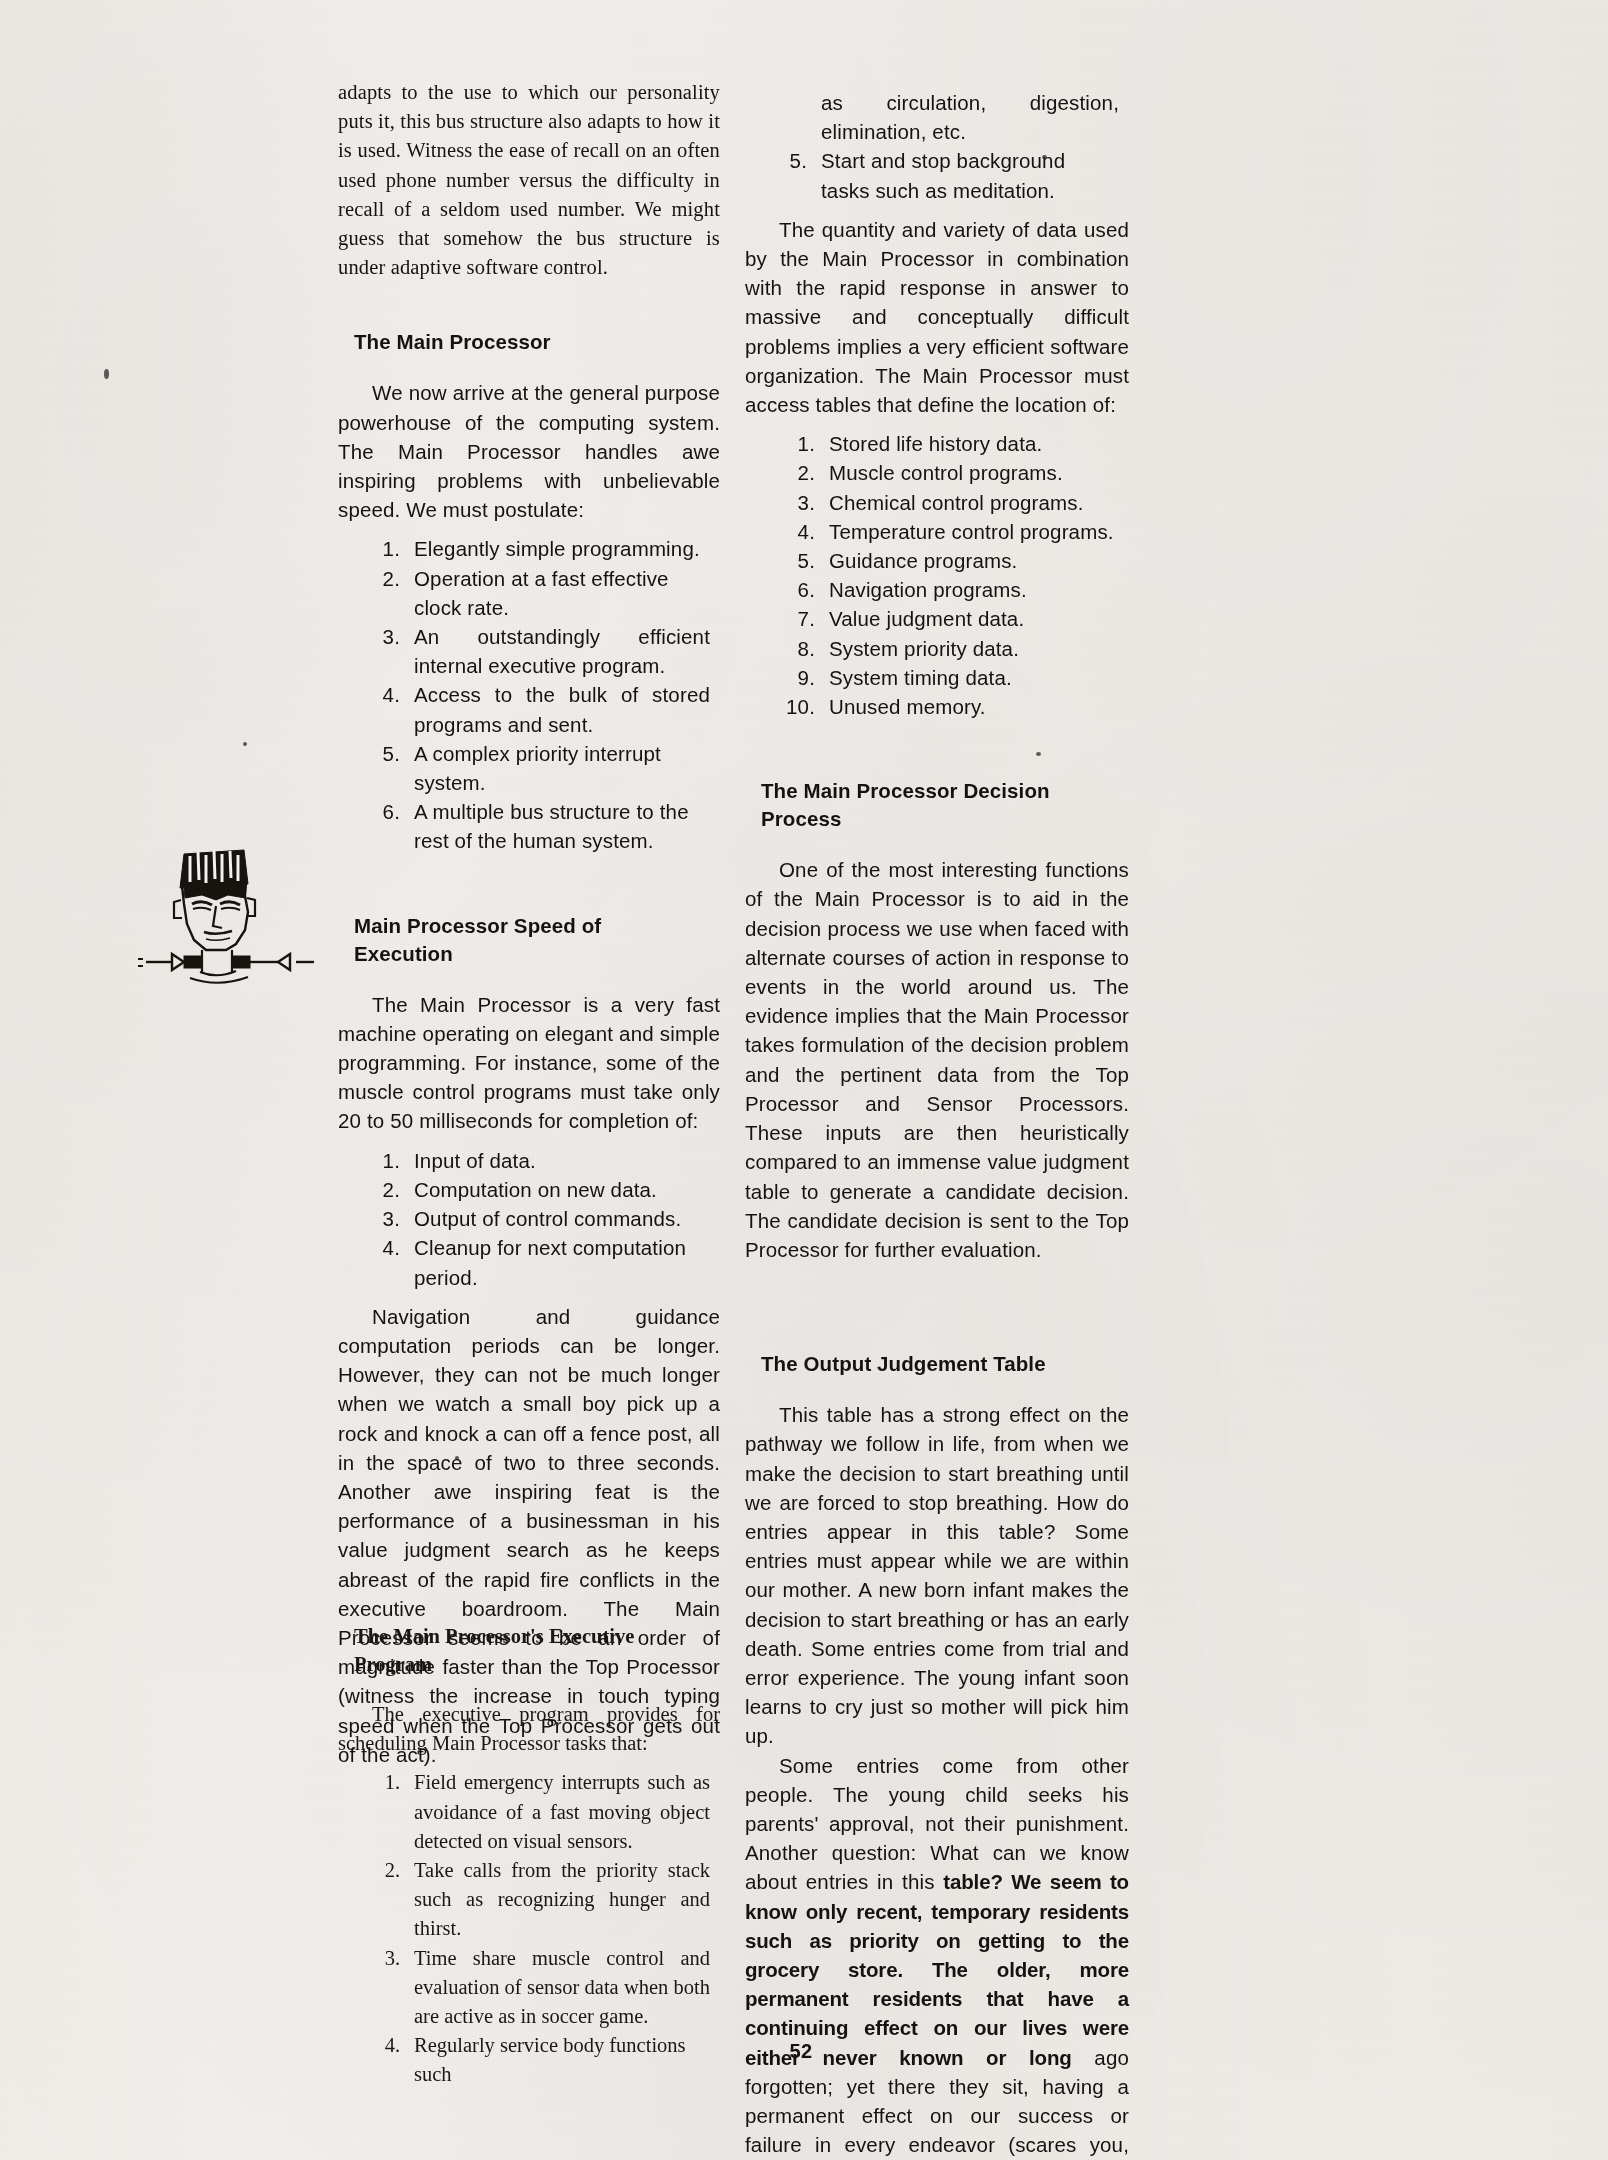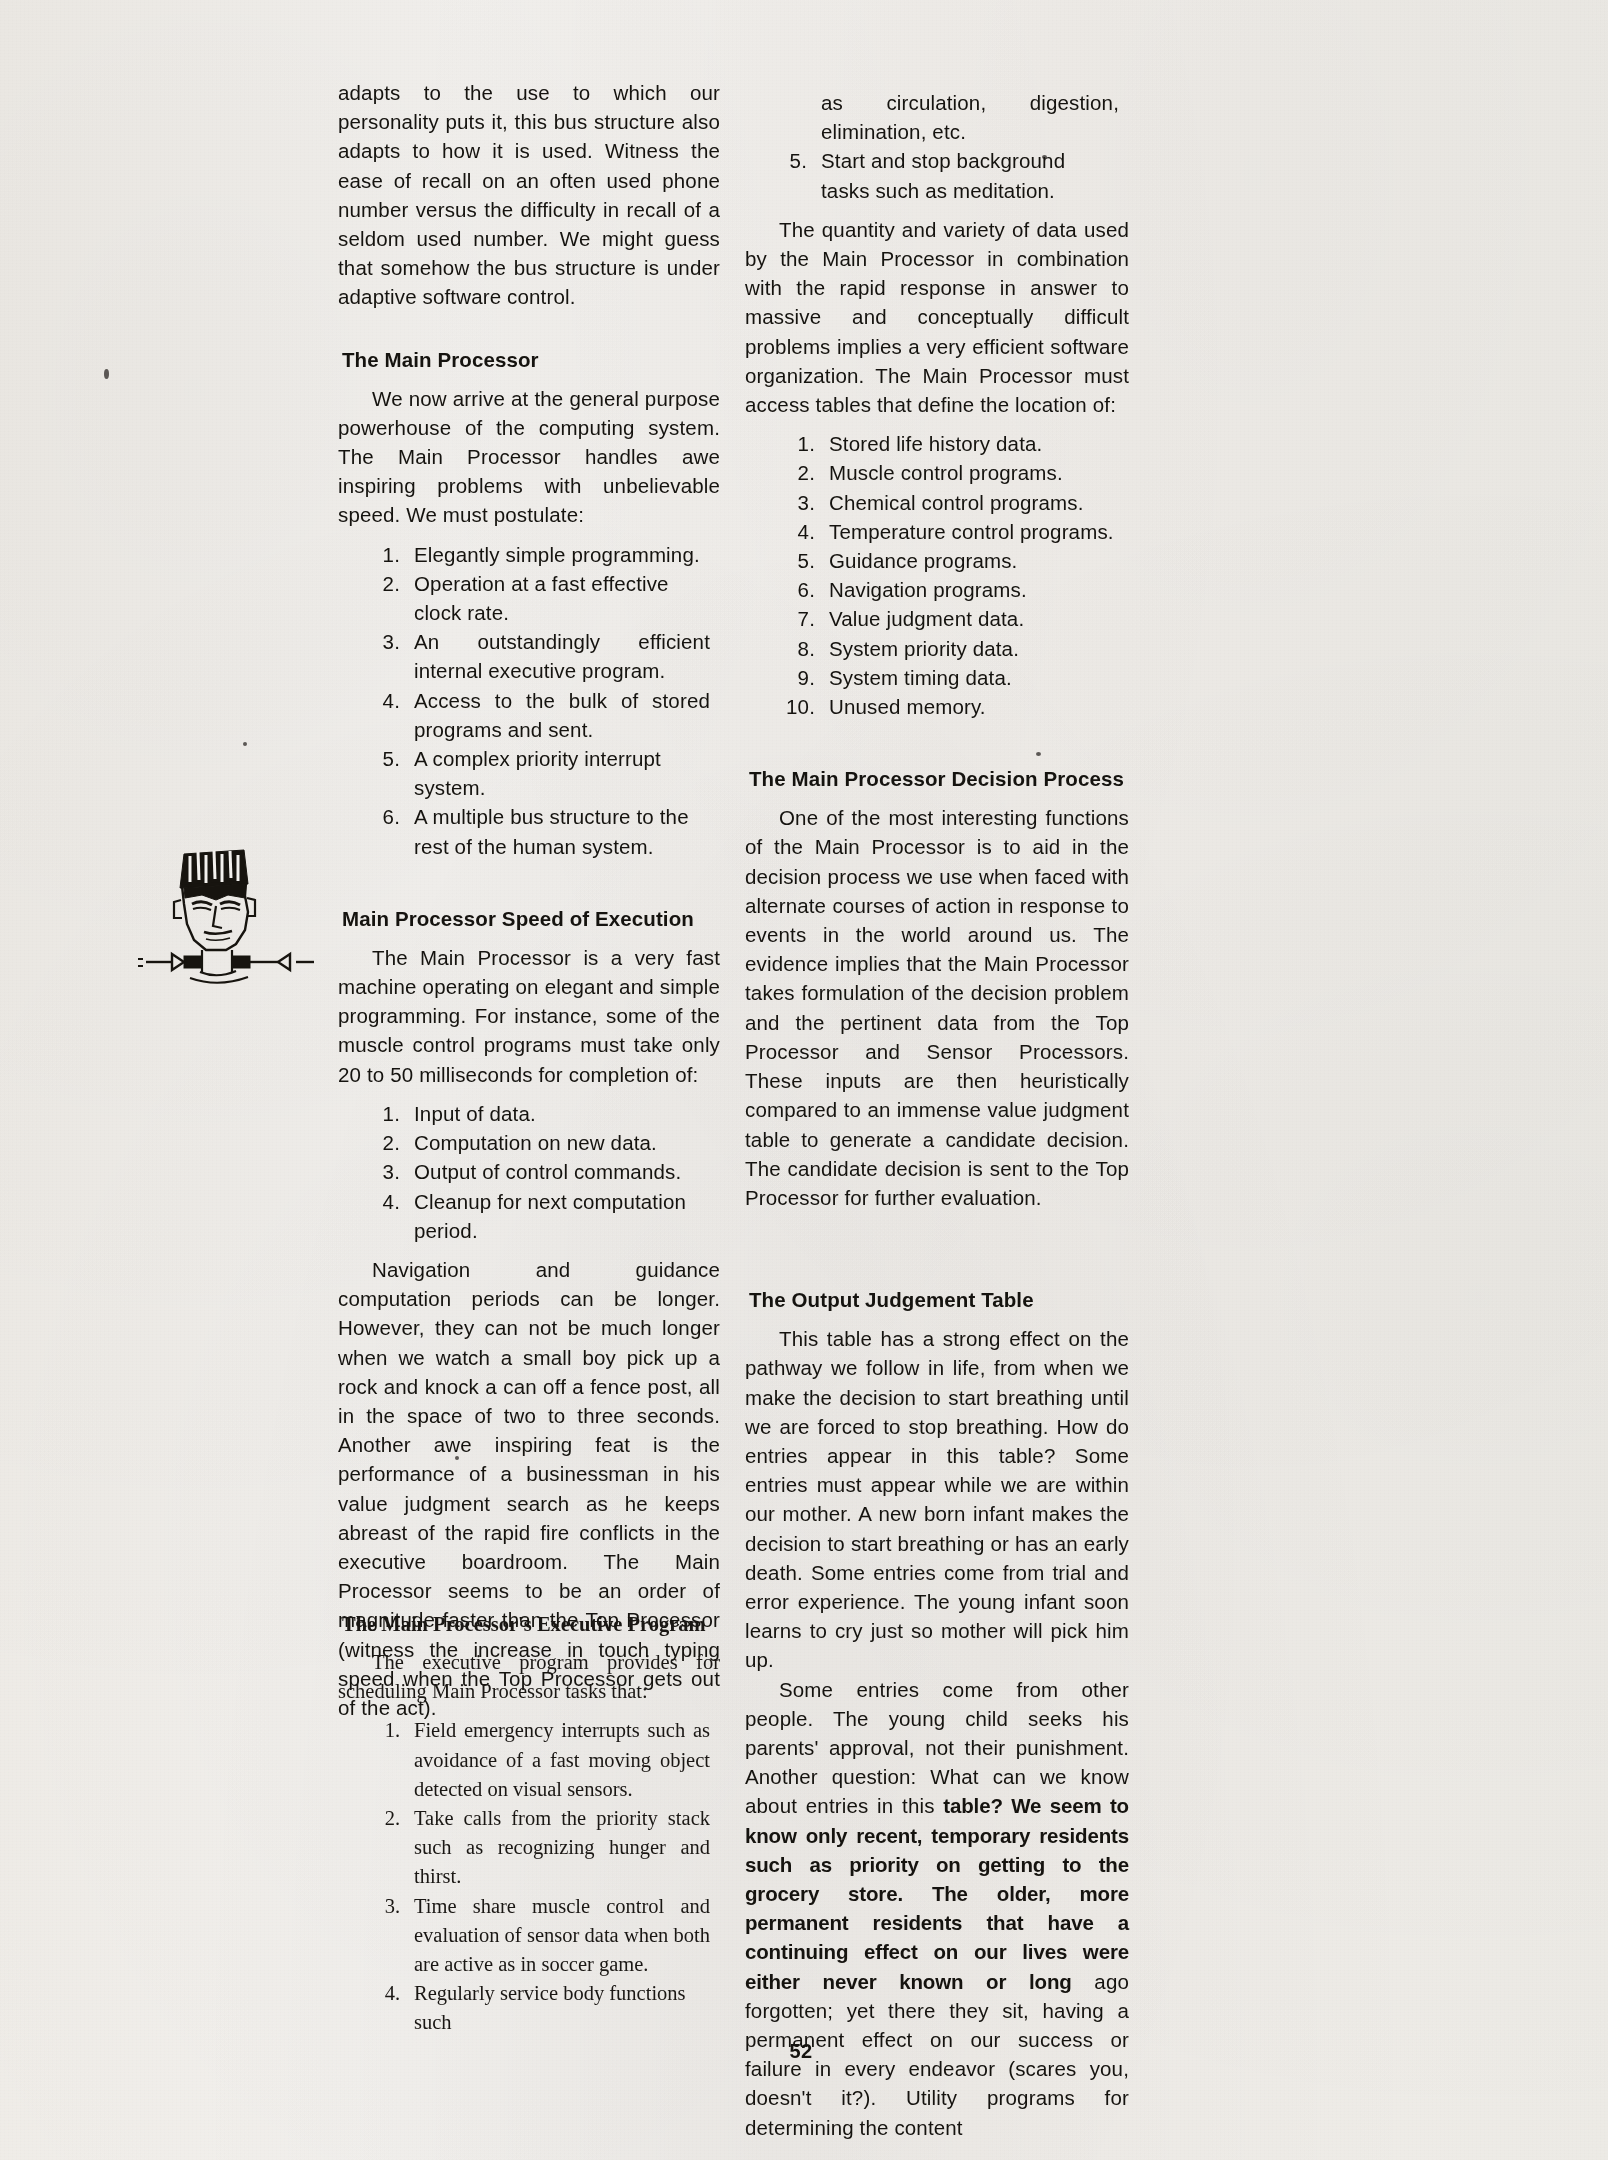--- a/index.html
+++ b/index.html
@@ -61,24 +61,24 @@
     letter-spacing: .1px;
     font-family: "Liberation Serif", "DejaVu Serif", serif;
     color: #1a1714;
   }
   .col-left-lower .h, .col-left-lower li, .col-left-lower p { letter-spacing: 0; }
 
   p {
     margin: 0;
     text-indent: 34px;
   }
-  p.noind { text-indent: 0; }
+  p.noind { text-indent: 0; font-family: Liberation Serif, serif; }
 
   .h {
-    margin: 4px;
+    margin: 16px;
     font-weight: bold;
     font-size: 20.5px;
     line-height: 28px;
     text-align: left;
     text-indent: 0;
     letter-spacing: .1px;
   }
   .sp-before-h { height: 30px; }
   .sp-after-h  { height: 6px; }
   .gap-xl { height: 70px; }

